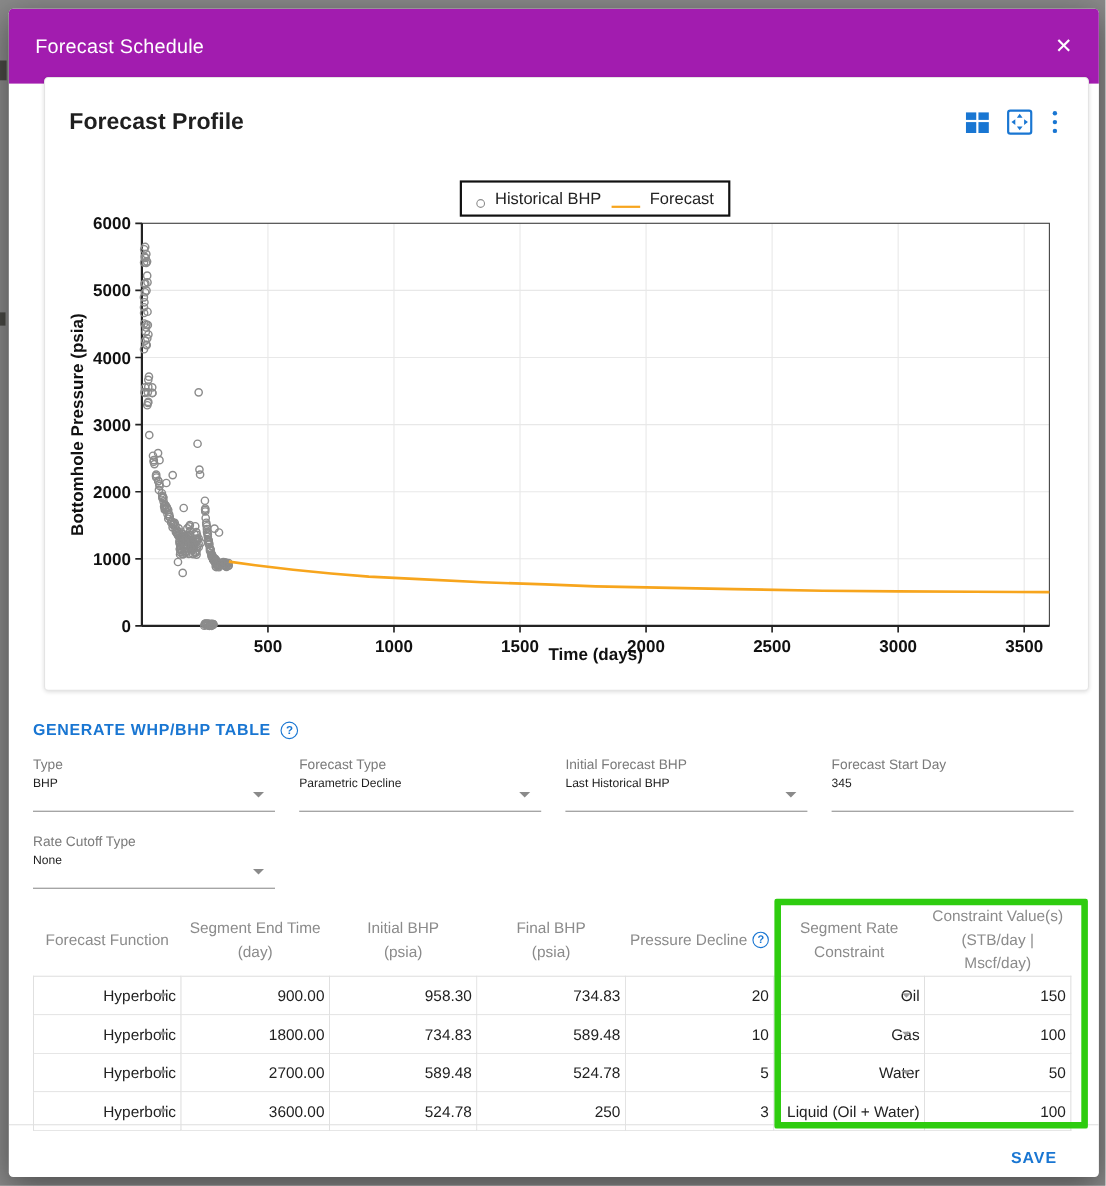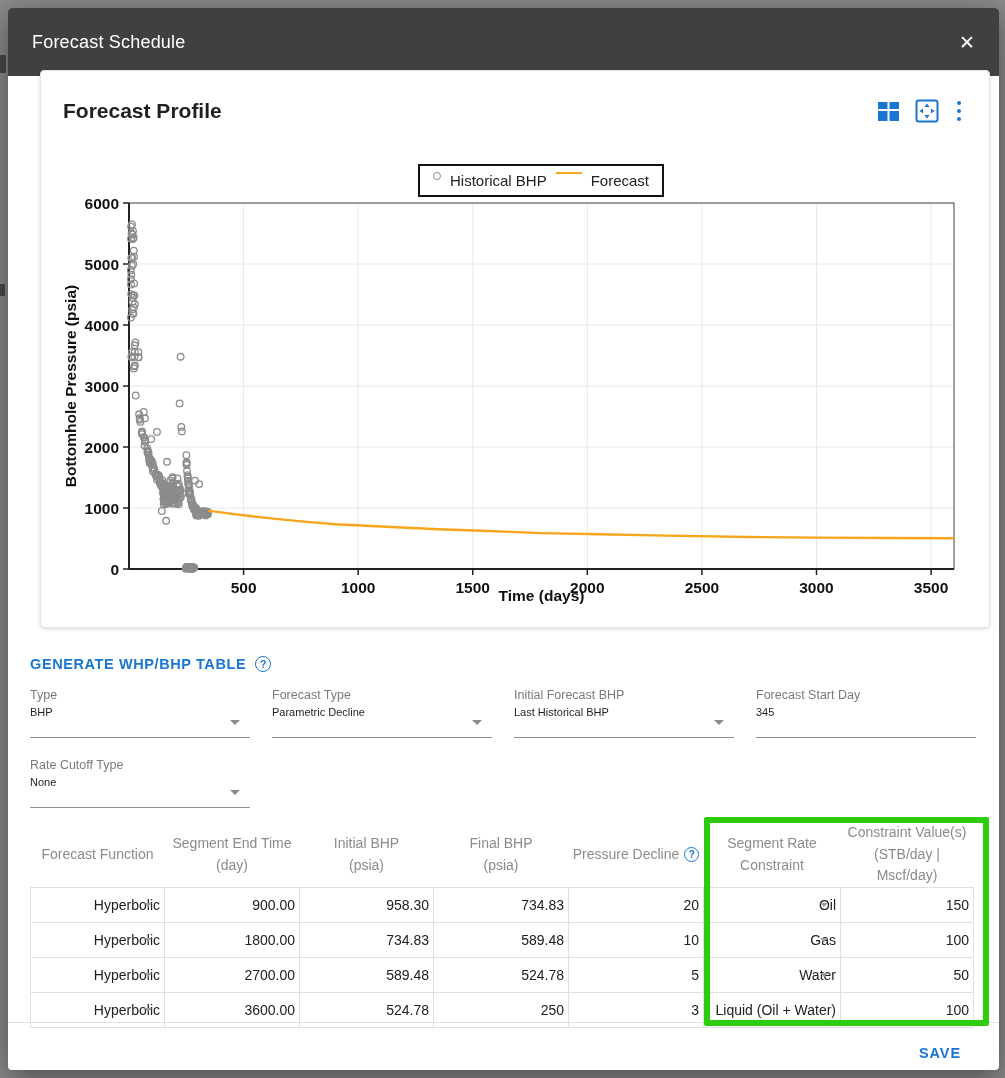--- a/index.html
+++ b/index.html
@@ -5,38 +5,38 @@
   * { margin:0; padding:0; box-sizing:border-box; }
   html,body { width:1005px; height:1078px; }
   body { font-family:"Liberation Sans", sans-serif; background:#8a8a8a; position:relative; overflow:hidden; }
 
   .backdrop-mark { position:absolute; background:#4a4a45; }
 
   .modal { position:absolute; left:8px; top:8px; width:991px; height:1062px;
     background:#ffffff; border-radius:4px; box-shadow:0 8px 30px rgba(0,0,0,.45); overflow:hidden; }
 
   
-  .modal-header { position:absolute; left:0; top:0; right:0; height:68px; background:#404040;
+  .modal-header { position:absolute; left:0; top:0; right:0; height:68px; background:#a21caf;
     display:flex; align-items:center; justify-content:space-between; padding:0 24px; }
   .modal-title { color:#ffffff; font-size:18px; font-weight:500; letter-spacing:.2px; }
   .close-btn { color:#ffffff; font-size:19px; cursor:pointer; line-height:1; }
 
   
   .card { position:absolute; left:32px; top:62px; width:950px; height:558px; background:#fff;
     border:1px solid #e4e4e4; border-radius:4px; box-shadow:0 1px 4px rgba(0,0,0,.14); }
   .card-title { position:absolute; left:22px; top:28px; font-size:21px; font-weight:700; color:#1f1f1f; }
   .card-icons { position:absolute; right:26px; top:28px; display:flex; align-items:center; gap:16px; }
   .icon-btn { cursor:pointer; display:flex; align-items:center; justify-content:center; }
   .kebab { display:flex; flex-direction:column; gap:4px; padding:2px; }
   .kebab i { width:4px; height:4px; border-radius:50%; background:#1976d2; }
 
   
   .chart-wrap { position:absolute; left:0; top:75px; width:950px; height:475px; }
   .legend { position:absolute; left:500px; top:18px; transform:translateX(-50%);
-    border:2px solid #111; background:#fff; display:flex; align-items:flex-start; gap:9px;
+    border:2px solid #111; background:#fff; display:flex; align-items:flex-end; gap:9px;
     padding:6px 13px; font-size:15px; color:#222; white-space:nowrap; }
   .legend-circle { width:8px; height:8px; border:1.6px solid #8c8c8c; border-radius:50%; display:inline-block; }
   .legend-line { width:26px; height:0; border-top:2.6px solid #f7a51d; display:inline-block; }
   .x-axis-title { position:absolute; left:88px; width:825px; top:441px; text-align:center;
     font-size:15.5px; font-weight:700; color:#111; }
   .y-axis-title { position:absolute; left:30px; top:240px; transform:translate(-50%,-50%) rotate(-90deg);
     white-space:nowrap; font-size:15.5px; font-weight:700; color:#111; }
   svg text { font-family:"Liberation Sans", sans-serif; }
 
   

